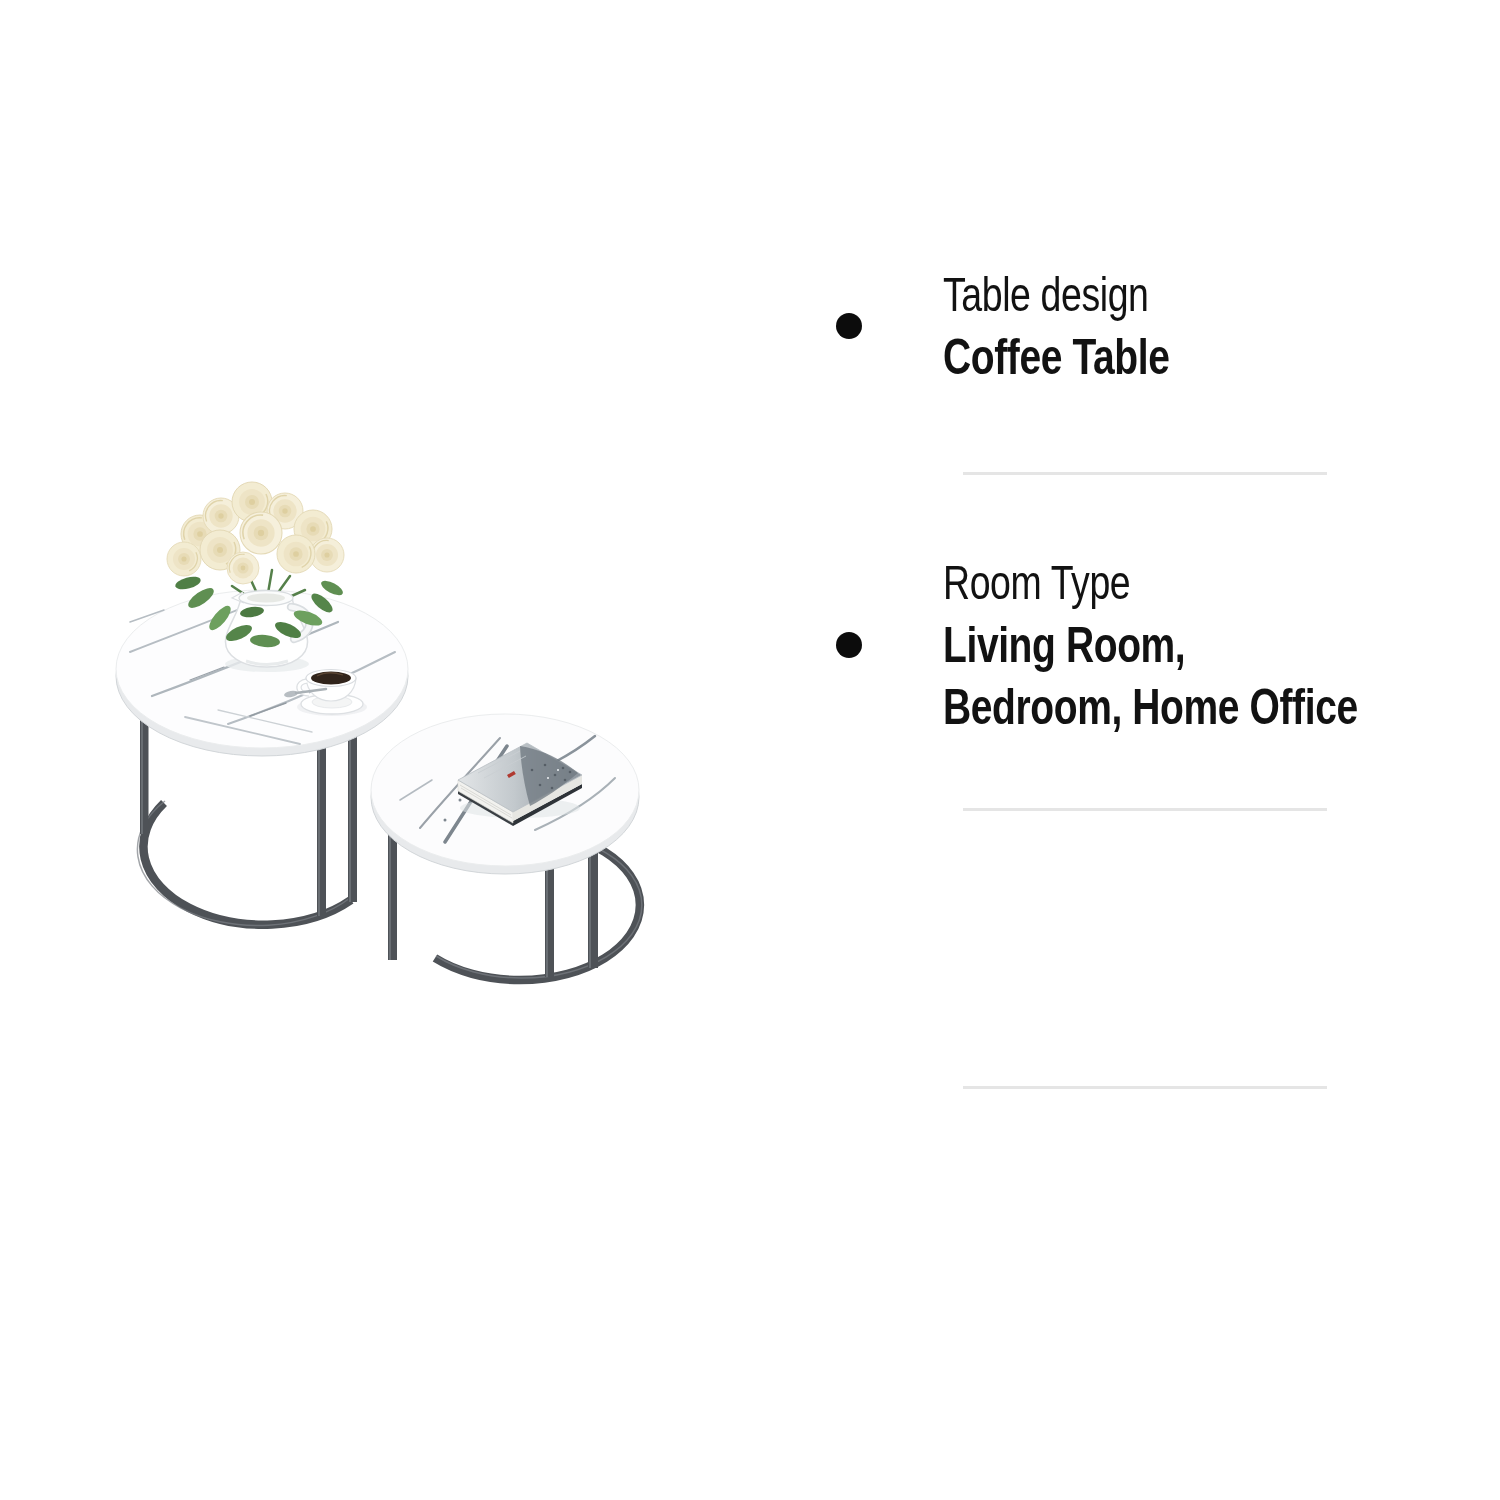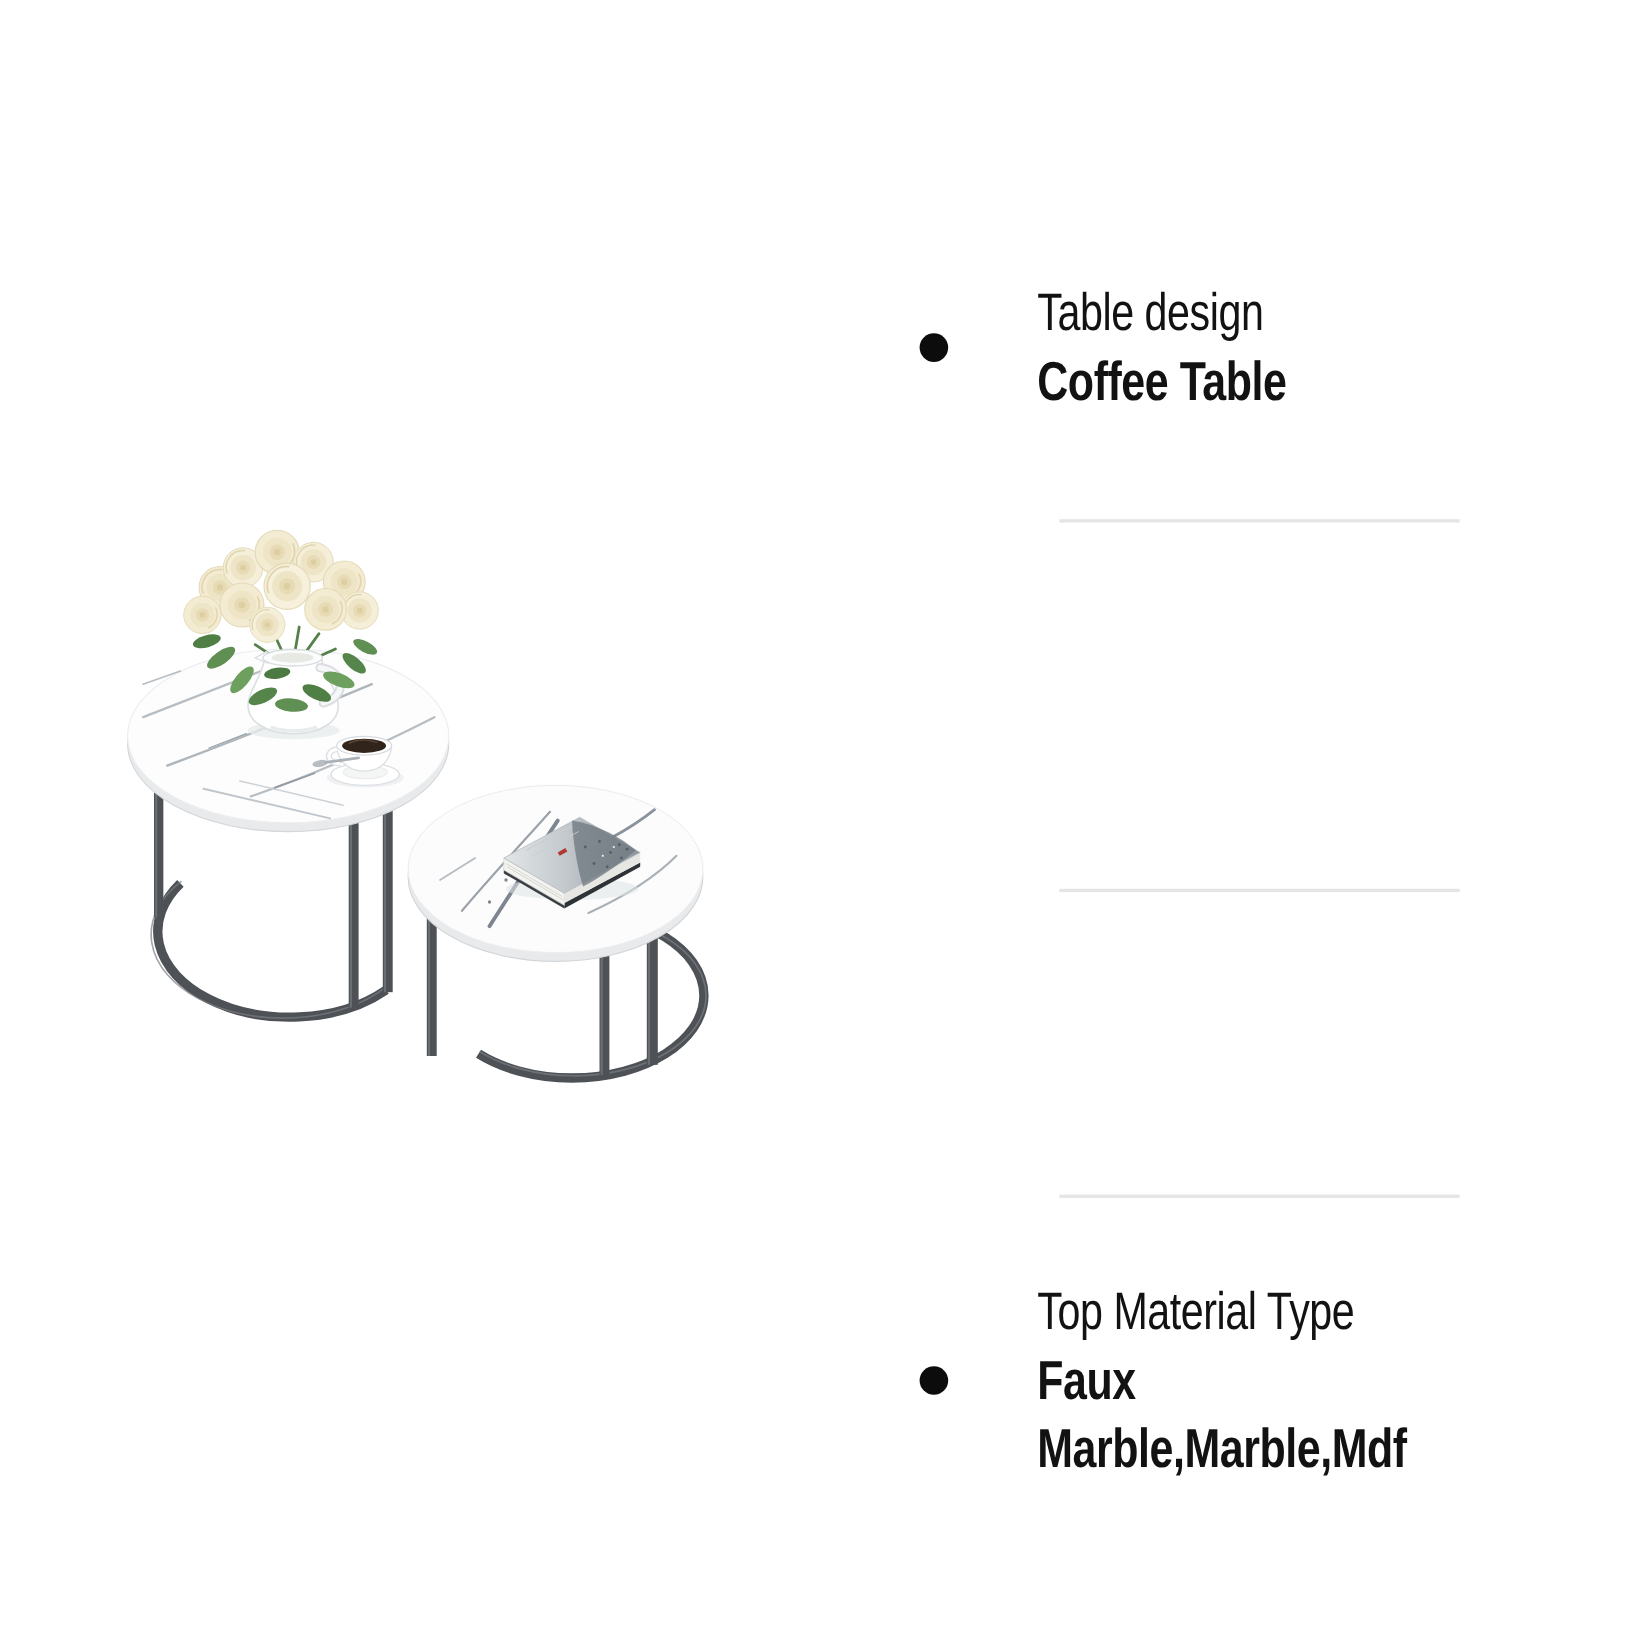--- a/index.html
+++ b/index.html
@@ -255,39 +255,39 @@
           <circle cx="458" cy="300" r="1" fill="#eef1f3"></circle>
         <path d="M 378 303 L 420 281" stroke="#c9ced2" stroke-width="1" fill="none"></path>
         <path d="M 384 308 L 426 286" stroke="#c9ced2" stroke-width="0.8" fill="none"></path>
         <path d="M 407 305 l 7 -4 l 1.8 3 l -7 4 z" fill="#b03a31"></path>
       </g>
     </svg>
   </div>
 
   <div class="panel">
 
-    <div class="attr" style="top:254px">
+    <div class="attr" style="top:264px">
       <span class="dot"></span>
       <div class="txt">
         <div class="label">Table design</div>
         <div class="value">Coffee Table</div>
       </div>
     </div>
 
     <div class="hr" style="top:472px"></div>
 
-
-    <div class="hr" style="top:808px"></div>
-
-
-    <div class="hr" style="top:1086px"></div>
-
-    <div class="attr" style="top:1162px">
+    <div class="attr" style="top:552px">
       <span class="dot"></span>
       <div class="txt">
-        <div class="label">Top Material Type</div>
-        <div class="value">Faux</div>
-        <div class="value">Marble,Marble,Mdf</div>
+        <div class="label">Room Type</div>
+        <div class="value">Living Room,</div>
+        <div class="value">Bedroom, Home Office</div>
       </div>
     </div>
 
+    <div class="hr" style="top:808px"></div>
+
+
+    <div class="hr" style="top:1086px"></div>
+
+
   </div>
 </div>
 
 </body></html>

